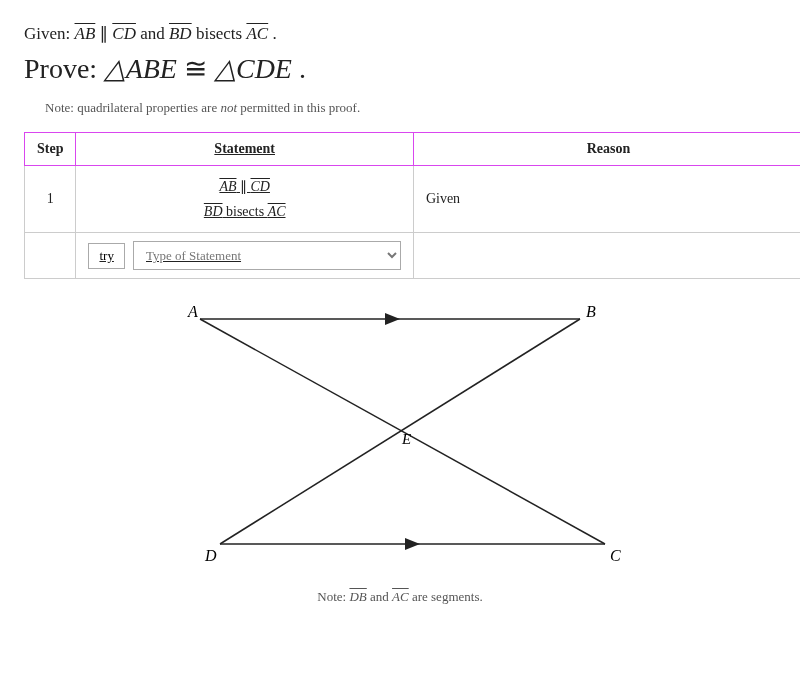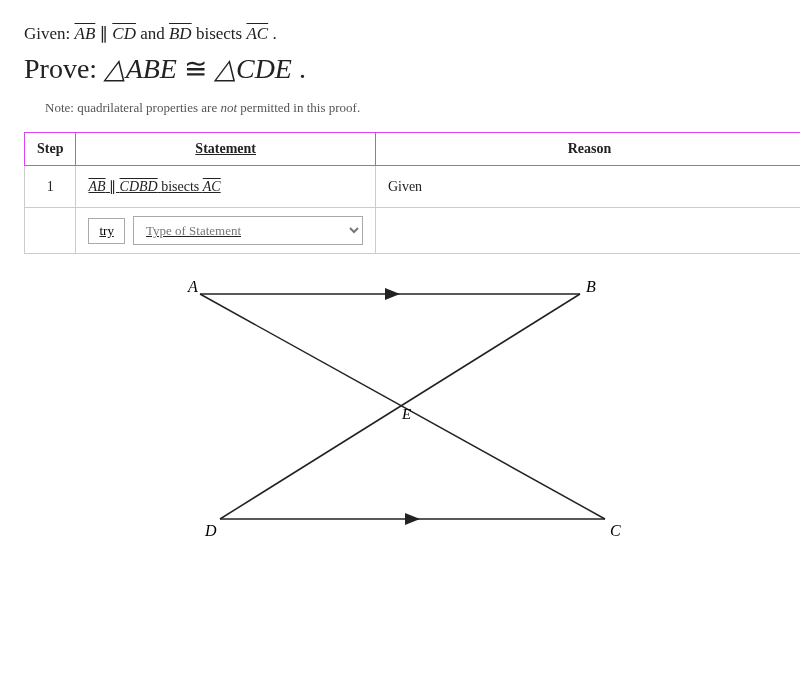--- a/index.html
+++ b/index.html
@@ -50,21 +50,21 @@
       padding: 8px 12px;
       font-size: 14px;
       vertical-align: middle;
     }
     .step-col { width: 50px; text-align: center; }
     .statement-col { width: 290px; text-align: center; text-decoration: underline; }
     .reason-col { text-align: left; }
 
     .statement-cell {
       display: flex;
-      flex-direction: row;
+      flex-direction: column;
       align-items: center;
       line-height: 1.8;
     }
 
     .try-row td {
       padding: 8px 10px;
     }
     .try-area {
       display: flex;
       align-items: center;
@@ -73,21 +73,21 @@
     }
     .try-btn {
       padding: 4px 10px;
       font-size: 13px;
       border: 1px solid #aaa;
       background: #fff;
       cursor: pointer;
       font-family: Georgia, serif;
     }
     .type-select {
-      width: 230px;
+      width: 268px;
       padding: 5px 8px;
       font-size: 13px;
       font-family: Georgia, serif;
       border: 1px solid #aaa;
       background: #fff;
       color: #777;
       cursor: pointer;
     }
 
     
@@ -200,13 +200,20 @@
     <polygon points="255,249 270,255 255,261" fill="#222"></polygon>
 
     <text x="38" y="28" font-family="Georgia, serif" font-size="16" font-style="italic">A</text>
     <text x="436" y="28" font-family="Georgia, serif" font-size="16" font-style="italic">B</text>
     <text x="55" y="272" font-family="Georgia, serif" font-size="16" font-style="italic">D</text>
     <text x="460" y="272" font-family="Georgia, serif" font-size="16" font-style="italic">C</text>
 
     <text x="252" y="155" font-family="Georgia, serif" font-size="15" font-style="italic">E</text>
   </svg>
 
+  <div class="diagram-note">
+    <span>Note: </span>
+    <span class="overline">DB</span>
+    <span> and </span>
+    <span class="overline">AC</span>
+    <span> are segments.</span>
+  </div>
 </div>
 
 </body></html>

